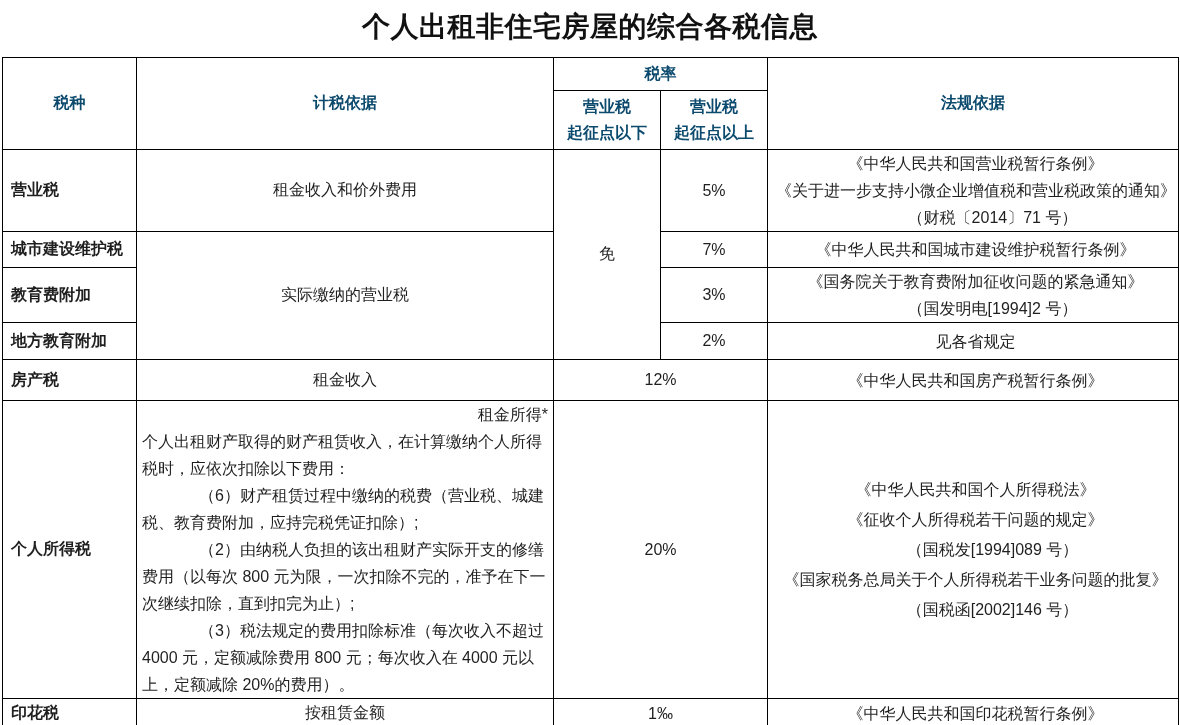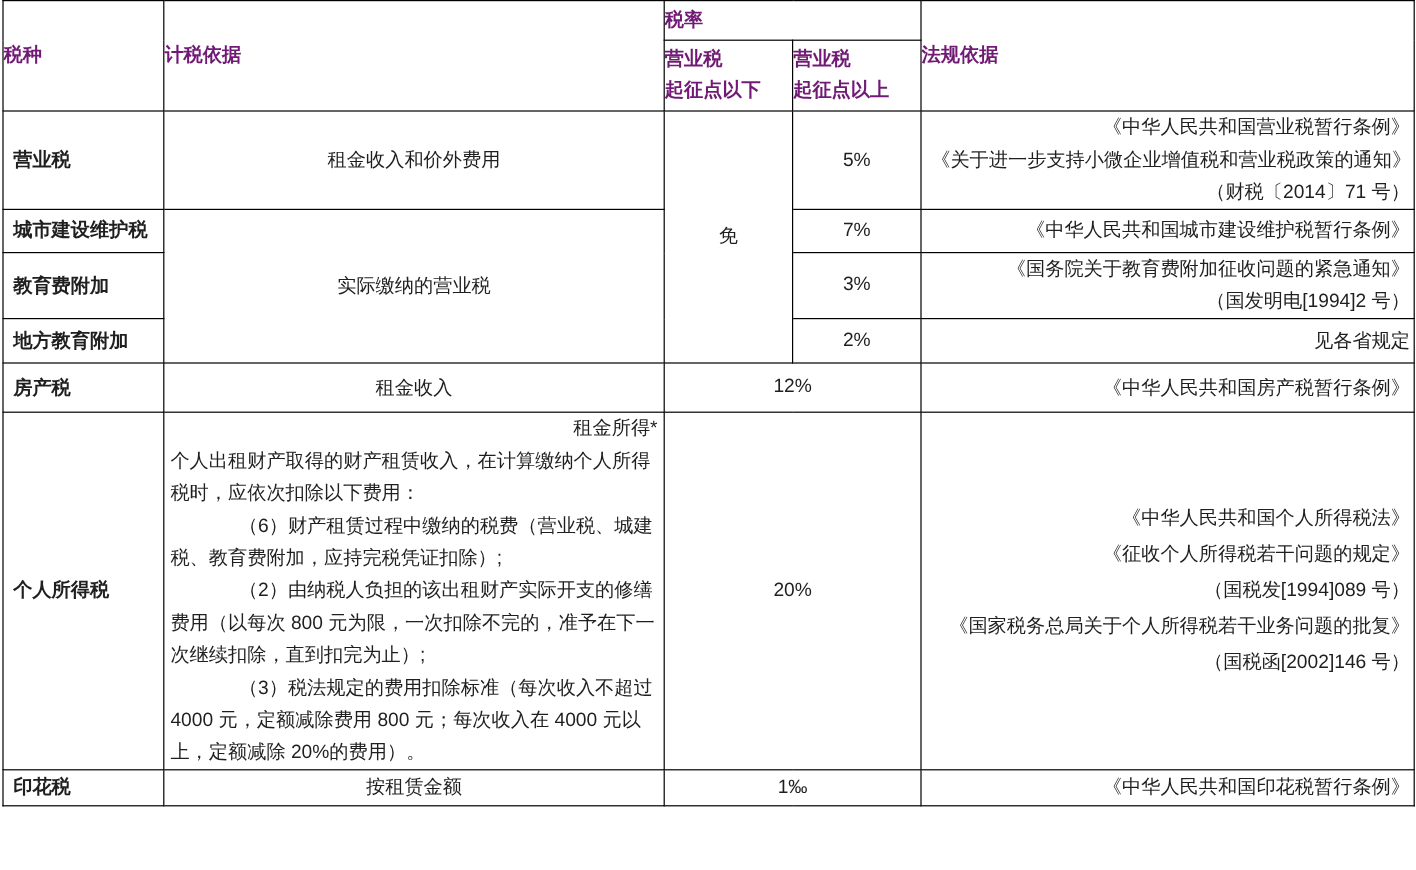--- a/index.html
+++ b/index.html
@@ -32,22 +32,22 @@
   }
   .tax-table th, .tax-table td {
     border: 1px solid #000000;
     padding: 0;
     font-size: 16px;
     vertical-align: middle;
     overflow: hidden;
   }
   .tax-table thead th {
     font-weight: bold;
-    text-align: left;
-    color: #701a75;
+    text-align: center;
+    color: #0c4a6e;
   }
   tr.h1 { height: 33px; }
   tr.h2 { height: 59px; }
   .h2 th .hline { display: block; line-height: 26px; white-space: nowrap; }
 
   tr.r1 { height: 77px; }
   tr.r2 { height: 36px; margin-left: 48px; }
   tr.r3 { height: 54px; }
   tr.r4 { height: 37px; }
   tr.r5 { height: 41px; margin-left: 24px; }
@@ -55,21 +55,21 @@
   tr.r7 { height: 30px; }
 
   td.tax {
     font-weight: bold;
     text-align: left;
     padding-left: 8px;
     white-space: nowrap;
   }
   td.c { text-align: center; }
   td.legal {
-    text-align: right;
+    text-align: center;
     padding-left: 8px;
     padding-right: 3px;
   }
   td.legal .line {
     display: block;
     line-height: 27px;
     white-space: nowrap;
   }
   td.legal.tall .line { line-height: 30px; }
   .indent { padding-left: 34px; }
@@ -82,20 +82,21 @@
   }
   .bc-title { display: block; text-align: right; }
   .bc-p { margin: 0; text-indent: 57px; }
   .bc-p.noindent { text-indent: 0; }
 </style>
 </head>
 <body>
 
 <div class="page">
 
+  <div class="doc-title">个人出租非住宅房屋的综合各税信息</div>
 
   <table class="tax-table">
     <colgroup>
       <col style="width:134px">
       <col style="width:417px">
       <col style="width:107px">
       <col style="width:107px">
       <col style="width:411px">
     </colgroup>
     <thead>

